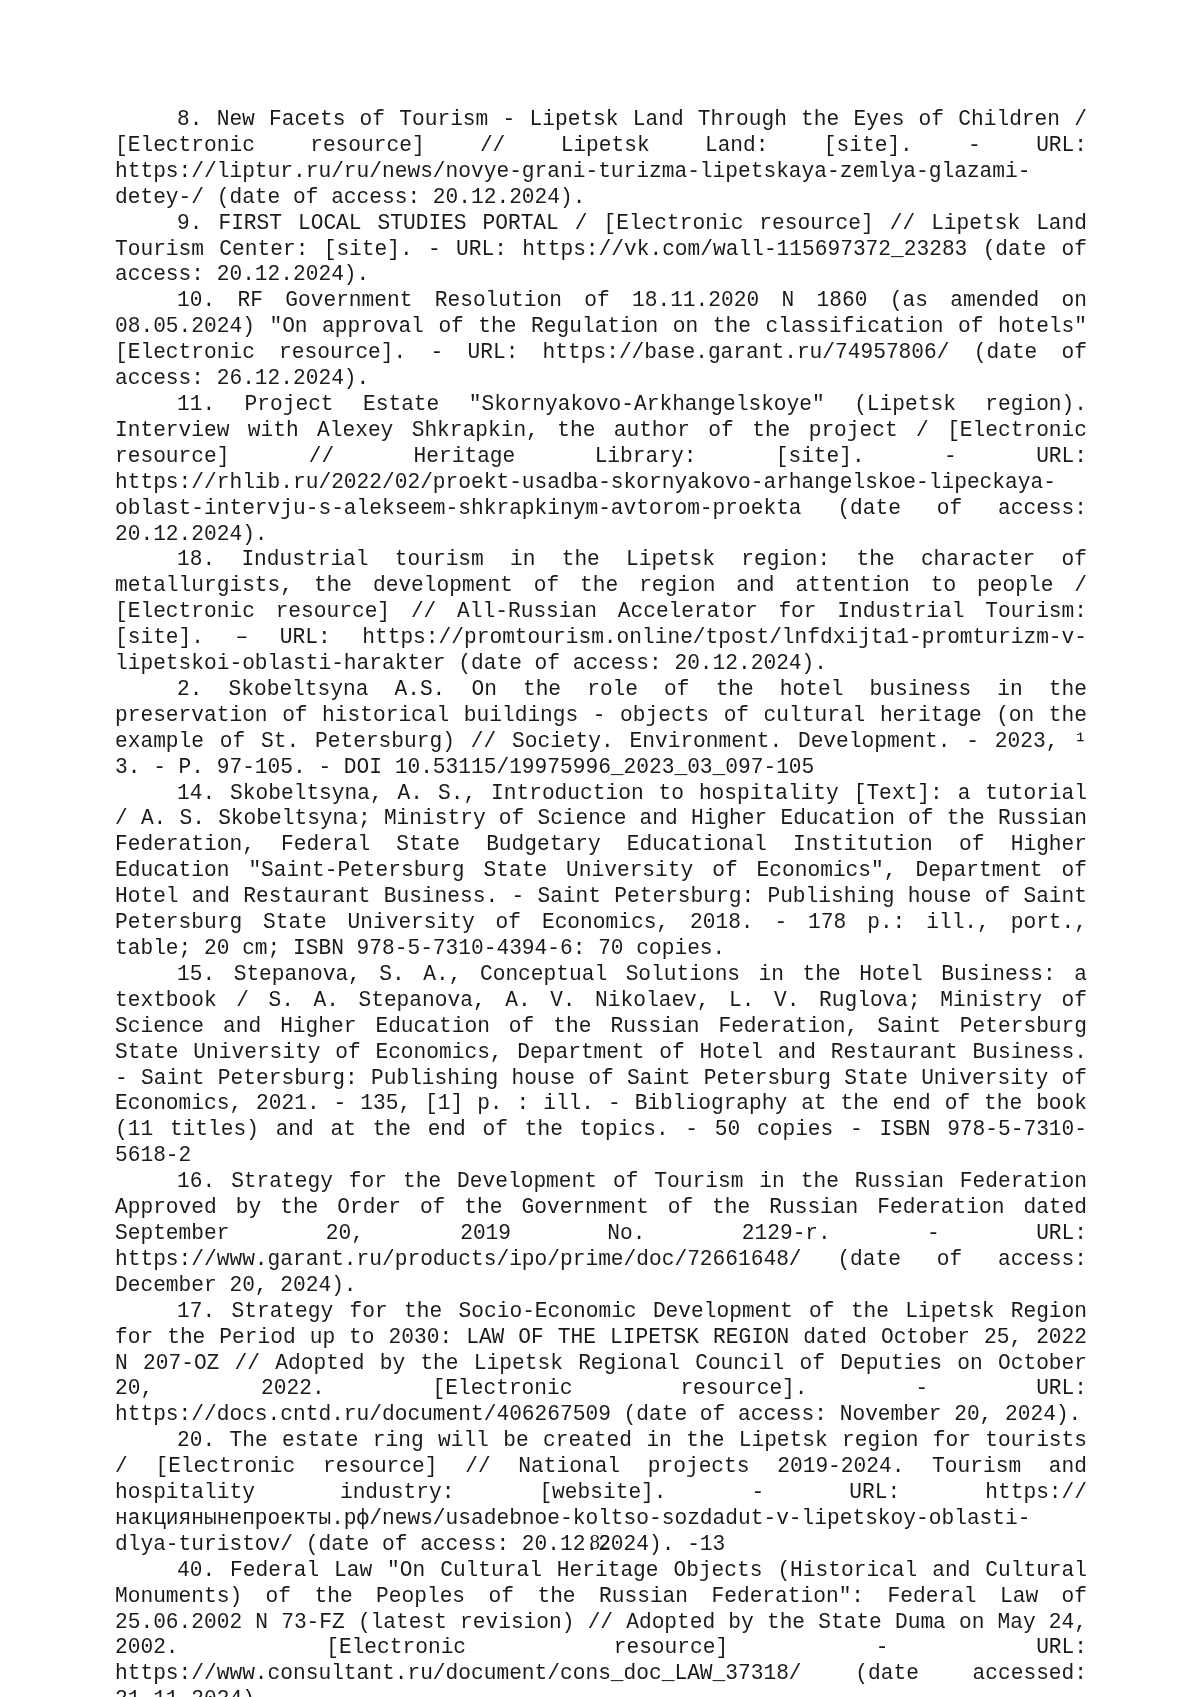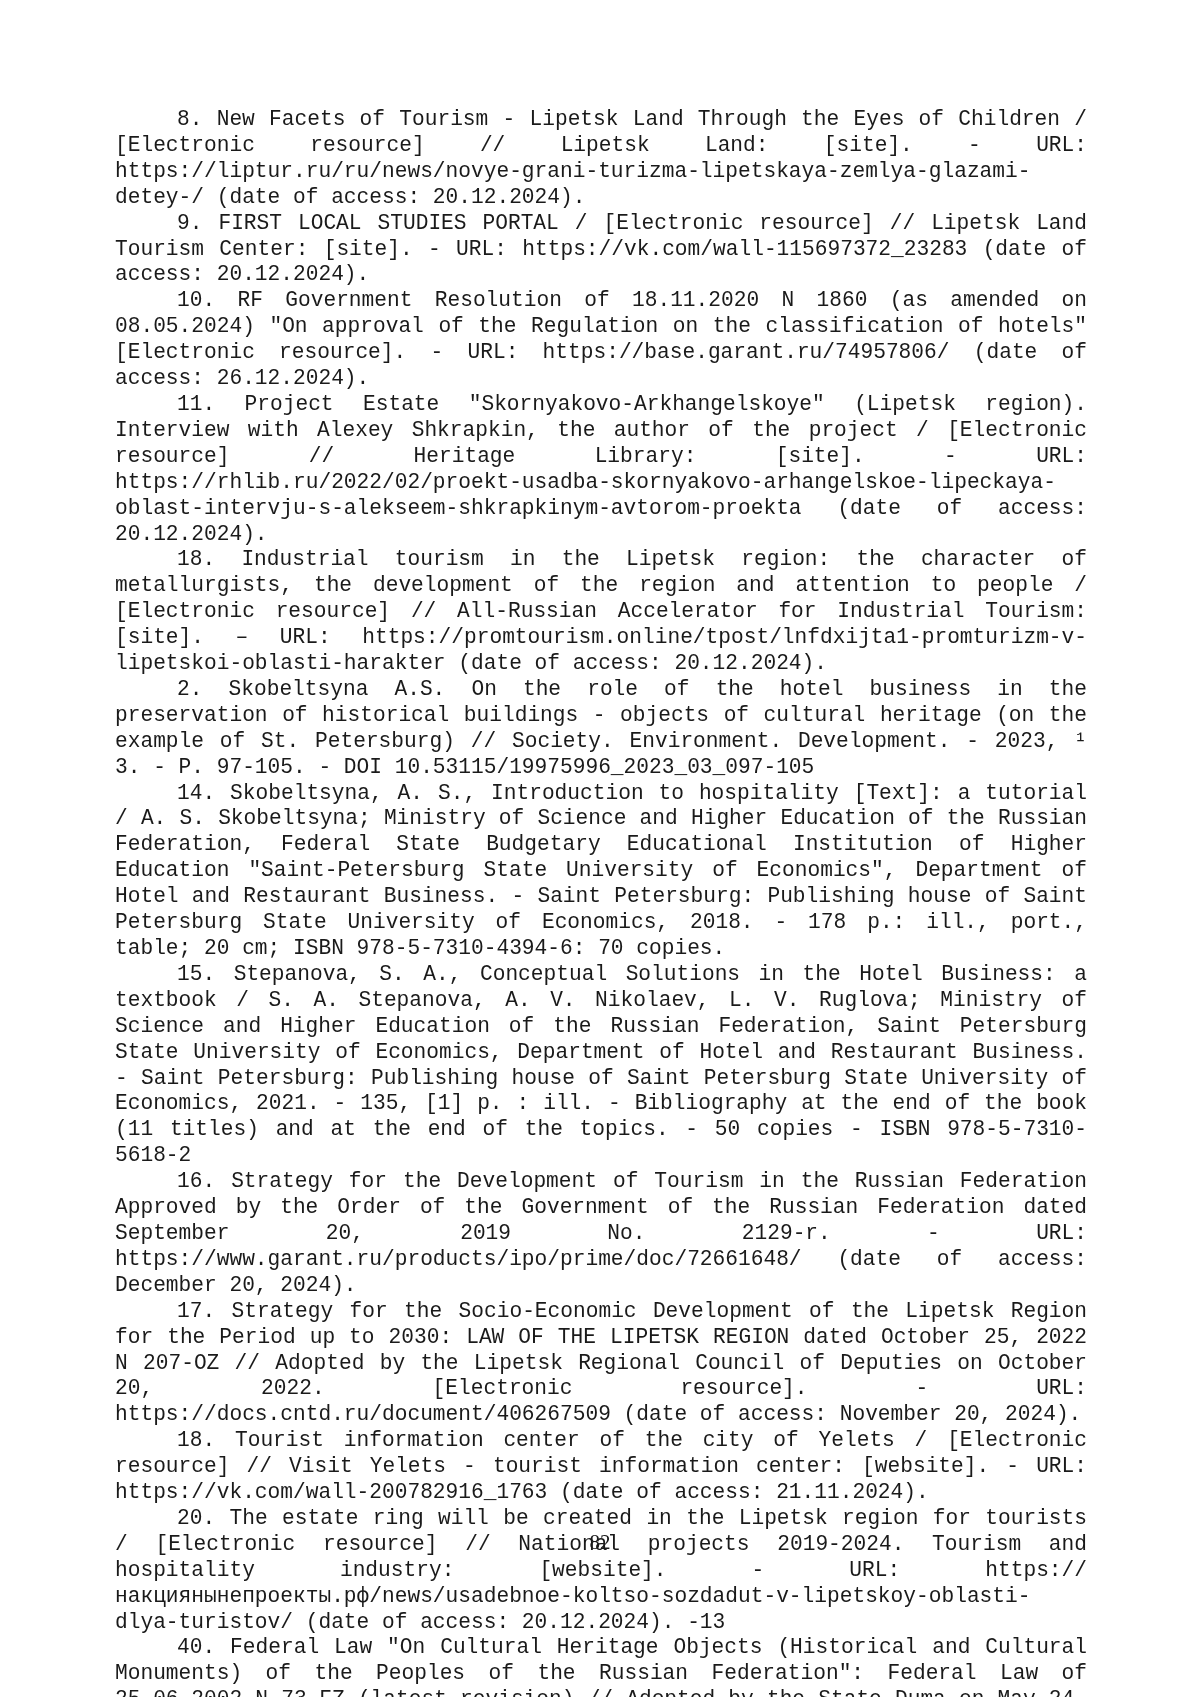--- a/index.html
+++ b/index.html
@@ -50,18 +50,17 @@
   <p class="ref"><span class="num">8.</span> <span>New Facets of Tourism - Lipetsk Land Through the Eyes of Children / [Electronic resource] // Lipetsk Land: [site]. - URL: https://liptur.ru/ru/news/novye-grani-turizma-lipetskaya-zemlya-glazami-detey-/ (date of access: 20.12.2024).</span></p>
   <p class="ref"><span class="num">9.</span> <span>FIRST LOCAL STUDIES PORTAL / [Electronic resource] // Lipetsk Land Tourism Center: [site]. - URL: https://vk.com/wall-115697372_23283 (date of access: 20.12.2024).</span></p>
   <p class="ref"><span class="num">10.</span> <span>RF Government Resolution of 18.11.2020 N 1860 (as amended on 08.05.2024) "On approval of the Regulation on the classification of hotels" [Electronic resource]. - URL: https://base.garant.ru/74957806/ (date of access: 26.12.2024).</span></p>
   <p class="ref"><span class="num">11.</span> <span>Project Estate "Skornyakovo-Arkhangelskoye" (Lipetsk region). Interview with Alexey Shkrapkin, the author of the project / [Electronic resource] // Heritage Library: [site]. - URL: https://rhlib.ru/2022/02/proekt-usadba-skornyakovo-arhangelskoe-lipeckaya-oblast-intervju-s-alekseem-shkrapkinym-avtorom-proekta (date of access: 20.12.2024).</span></p>
   <p class="ref"><span class="num">18.</span> <span>Industrial tourism in the Lipetsk region: the character of metallurgists, the development of the region and attention to people / [Electronic resource] // All-Russian Accelerator for Industrial Tourism: [site]. – URL: https://promtourism.online/tpost/lnfdxijta1-promturizm-v-lipetskoi-oblasti-harakter (date of access: 20.12.2024).</span></p>
   <p class="ref"><span class="num">2.</span> <span>Skobeltsyna A.S. On the role of the hotel business in the preservation of historical buildings - objects of cultural heritage (on the example of St. Petersburg) // Society. Environment. Development. - 2023, ¹ 3. - P. 97-105. - DOI 10.53115/19975996_2023_03_097-105</span></p>
   <p class="ref"><span class="num">14.</span> <span>Skobeltsyna, A. S., Introduction to hospitality [Text]: a tutorial / A. S. Skobeltsyna; Ministry of Science and Higher Education of the Russian Federation, Federal State Budgetary Educational Institution of Higher Education "Saint-Petersburg State University of Economics", Department of Hotel and Restaurant Business. - Saint Petersburg: Publishing house of Saint Petersburg State University of Economics, 2018. - 178 p.: ill., port., table; 20 cm; ISBN 978-5-7310-4394-6: 70 copies.</span></p>
   <p class="ref"><span class="num">15.</span> <span>Stepanova, S. A., Conceptual Solutions in the Hotel Business: a textbook / S. A. Stepanova, A. V. Nikolaev, L. V. Ruglova; Ministry of Science and Higher Education of the Russian Federation, Saint Petersburg State University of Economics, Department of Hotel and Restaurant Business. - Saint Petersburg: Publishing house of Saint Petersburg State University of Economics, 2021. - 135, [1] p. : ill. - Bibliography at the end of the book (11 titles) and at the end of the topics. - 50 copies - ISBN 978-5-7310-5618-2</span></p>
   <p class="ref"><span class="num">16.</span> <span>Strategy for the Development of Tourism in the Russian Federation Approved by the Order of the Government of the Russian Federation dated September 20, 2019 No. 2129-r. - URL: https://www.garant.ru/products/ipo/prime/doc/72661648/ (date of access: December 20, 2024).</span></p>
   <p class="ref"><span class="num">17.</span> <span>Strategy for the Socio-Economic Development of the Lipetsk Region for the Period up to 2030: LAW OF THE LIPETSK REGION dated October 25, 2022 N 207-OZ // Adopted by the Lipetsk Regional Council of Deputies on October 20, 2022. [Electronic resource]. - URL: https://docs.cntd.ru/document/406267509 (date of access: November 20, 2024).</span></p>
-  <p class="ref"><span class="num">18.</span> <span>Tourist information center of the city of Yelets / [Electronic resource] // Visit Yelets - tourist information center: [website]. - URL: https://vk.com/wall-200782916_1763 (date of access: 21.11.2024).</span></p>
   <p class="ref"><span class="num">20.</span> <span>The estate ring will be created in the Lipetsk region for tourists / [Electronic resource] // National projects 2019-2024. Tourism and hospitality industry: [website]. - URL: https://накциянынепроекты.рф/news/usadebnoe-koltso-sozdadut-v-lipetskoy-oblasti-dlya-turistov/ (date of access: 20.12.2024). -13</span></p>
   <p class="ref"><span class="num">40.</span> <span>Federal Law "On Cultural Heritage Objects (Historical and Cultural Monuments) of the Peoples of the Russian Federation": Federal Law of 25.06.2002 N 73-FZ (latest revision) // Adopted by the State Duma on May 24, 2002. [Electronic resource] - URL: https://www.consultant.ru/document/cons_doc_LAW_37318/ (date accessed: 21.11.2024).</span></p>
 </div>
 
 <div class="page-number">82</div>
 
 </body></html>

